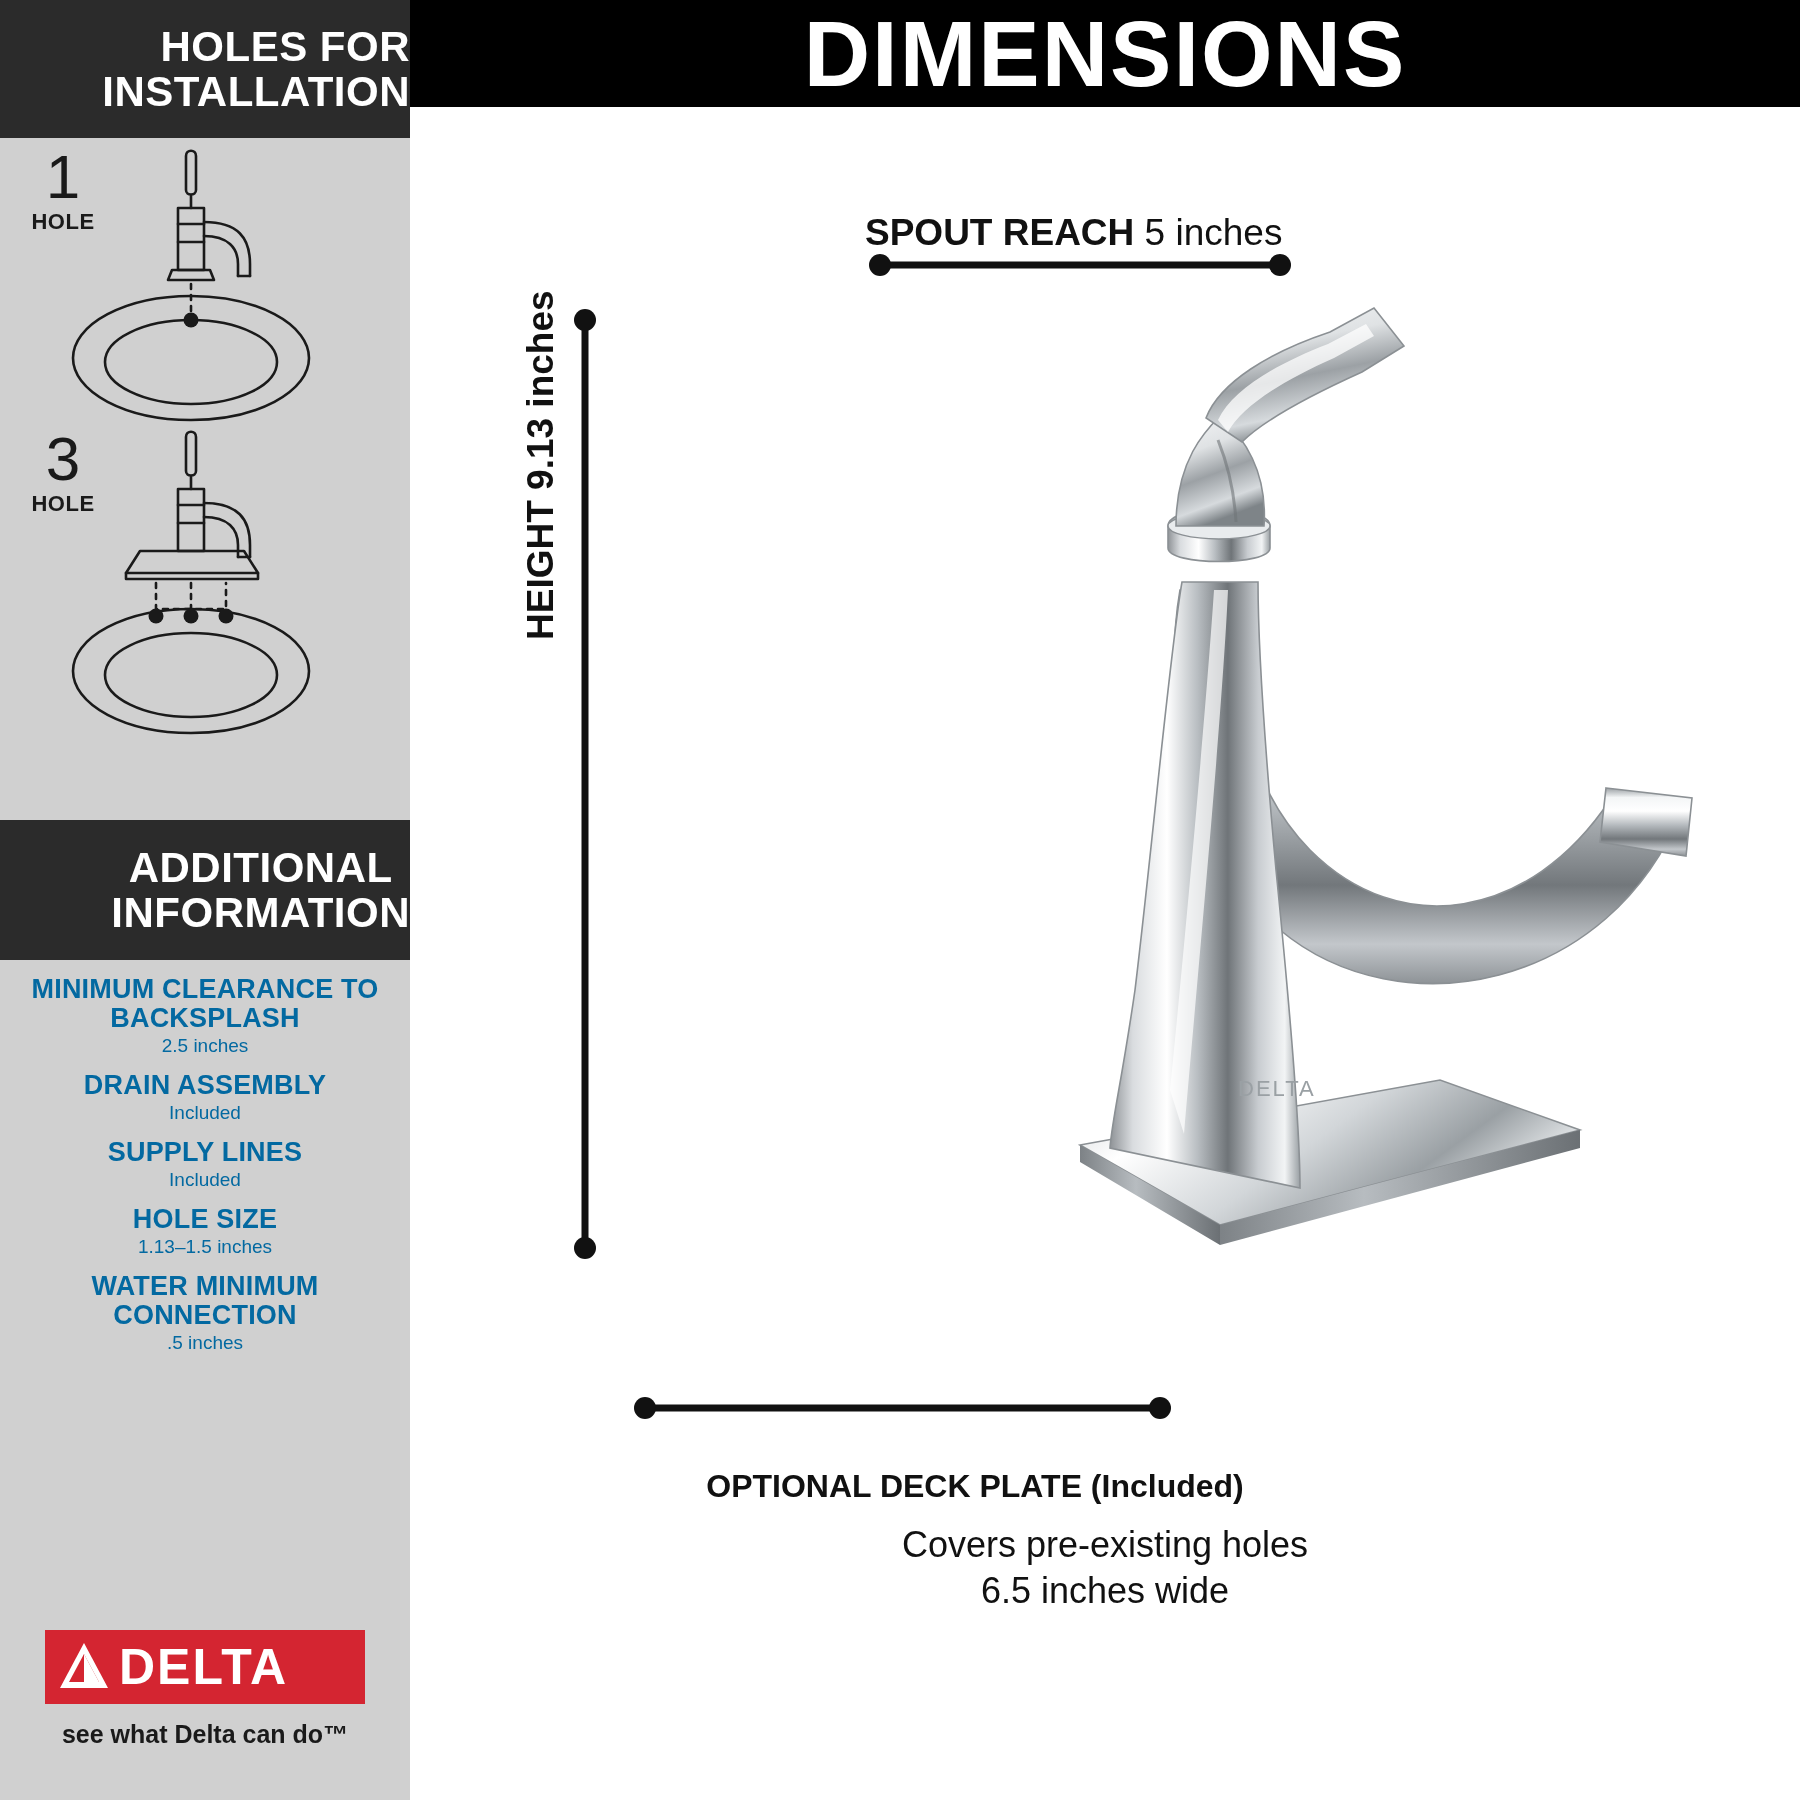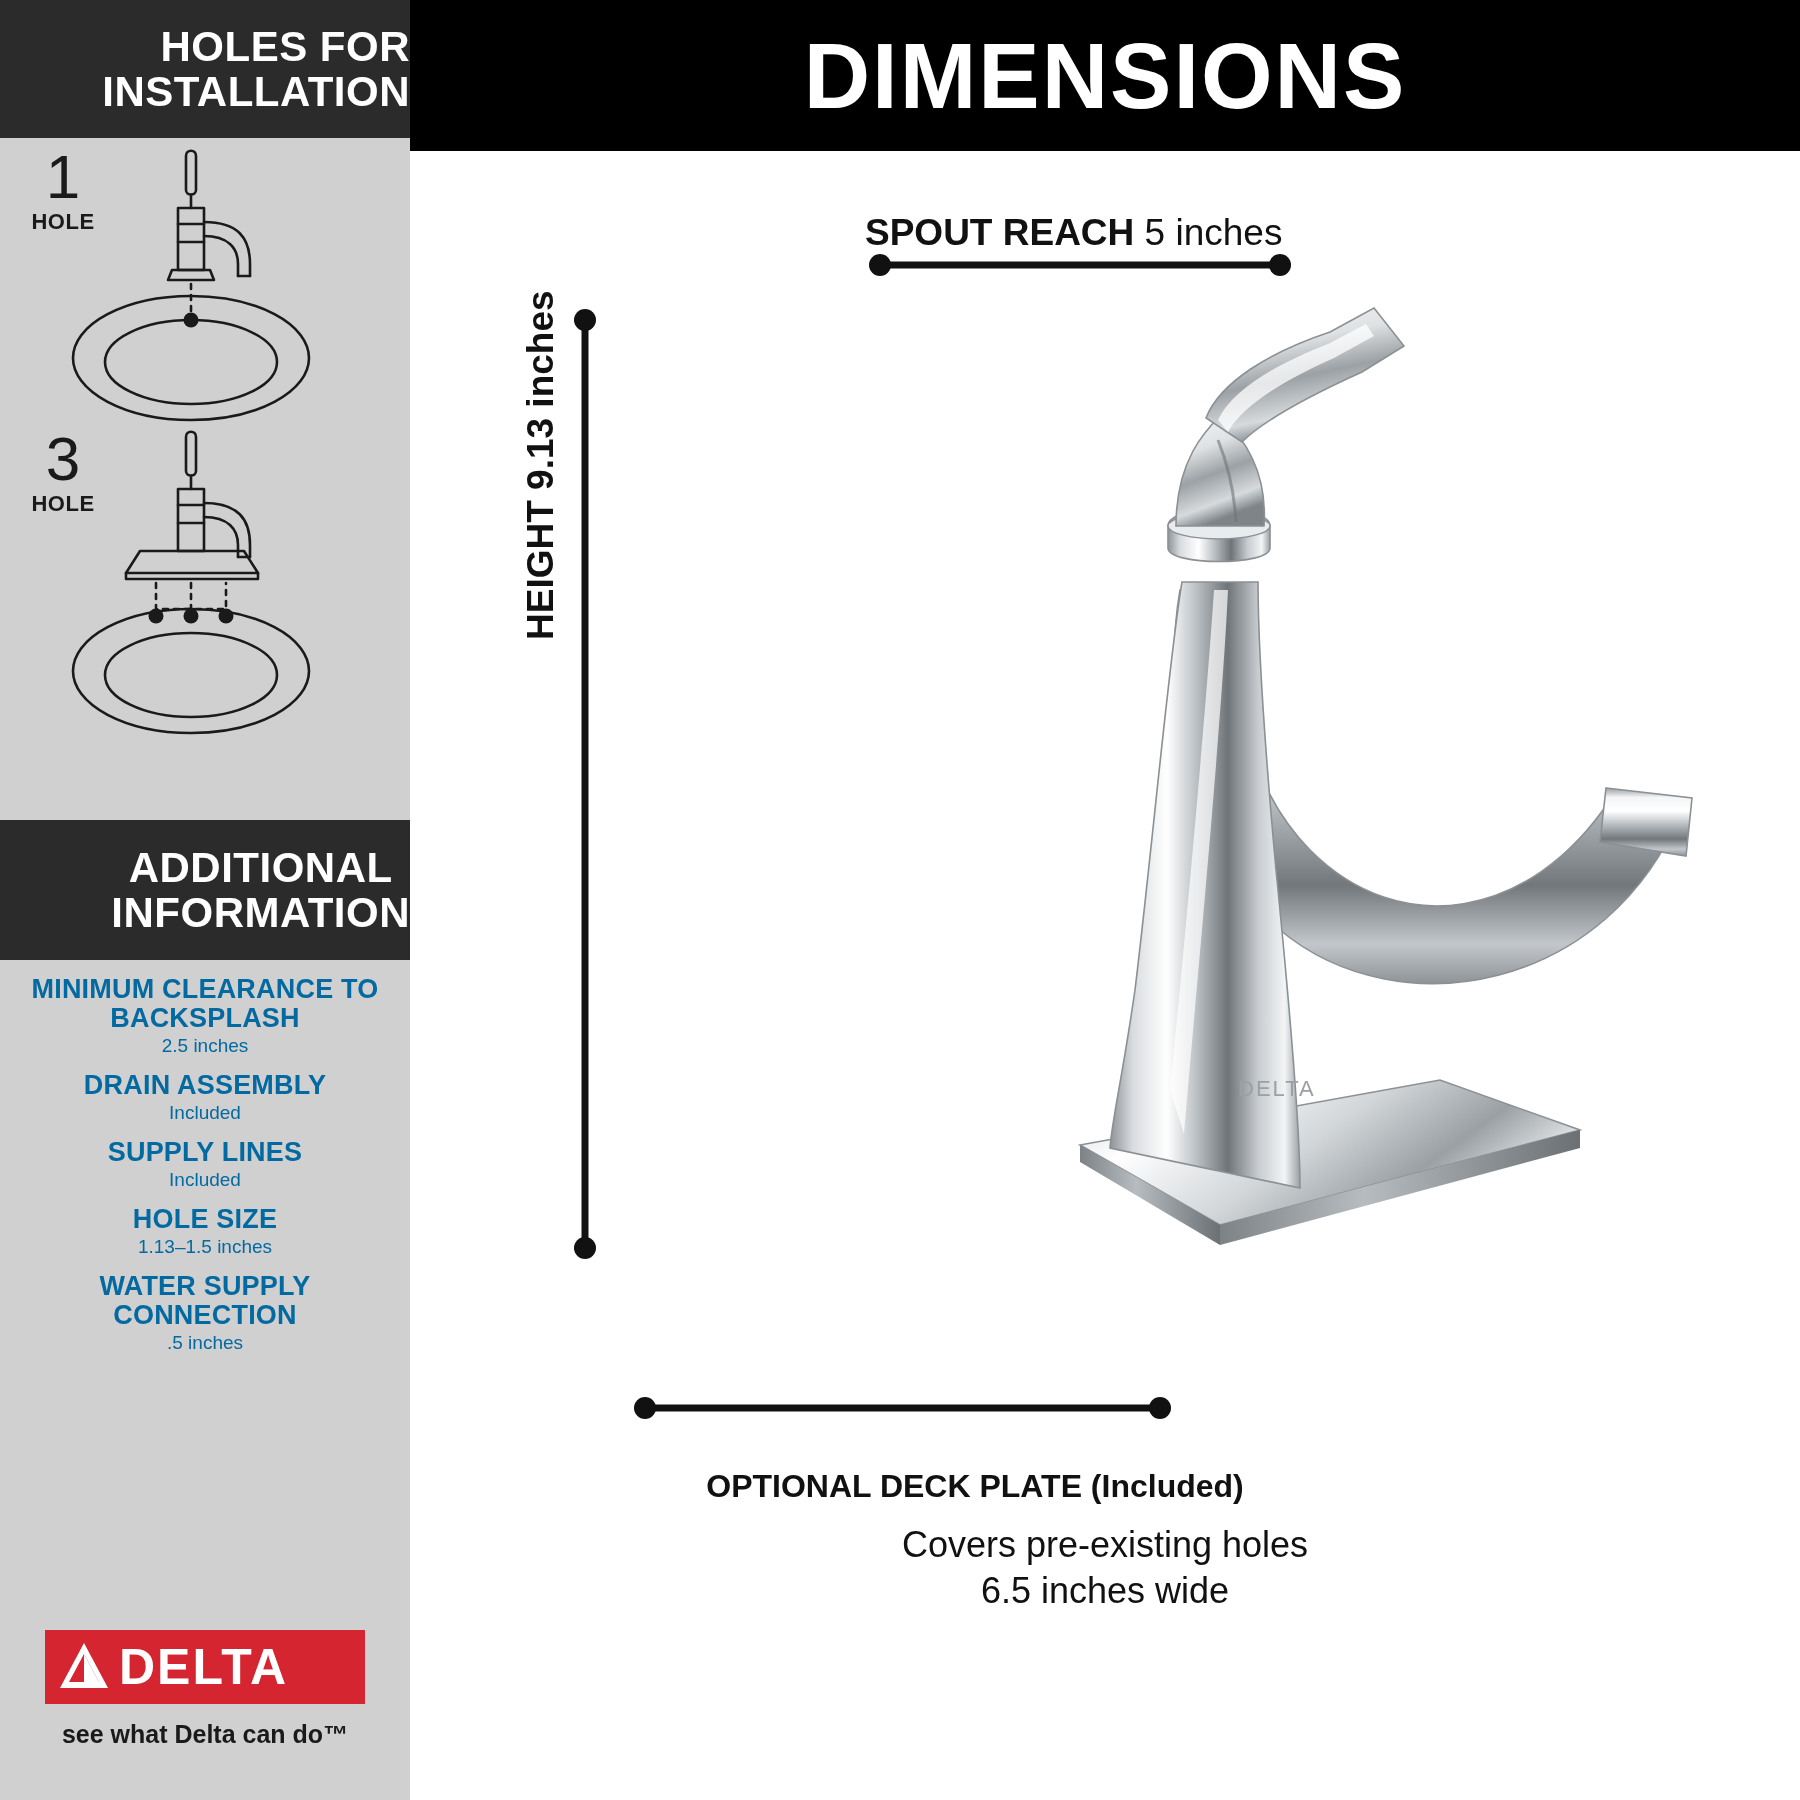--- a/index.html
+++ b/index.html
@@ -159,21 +159,21 @@
     top: 0;
     width: 1390px;
     height: 1800px;
     background: #ffffff;
   }
   #main-header {
     position: absolute;
     left: 0;
     top: 0;
     width: 1390px;
-    height: 151px;
+    height: 107px;
     background: #000000;
     color: #ffffff;
     display: flex;
     align-items: center;
     justify-content: center;
   }
   #main-title {
     font-size: 92px;
     font-weight: bold;
     letter-spacing: 2px;
@@ -338,21 +338,21 @@
         <div class="info-value">Included</div>
       </div>
 
 
       <div class="info-item">
         <div class="info-label">HOLE SIZE</div>
         <div class="info-value">1.13–1.5 inches</div>
       </div>
 
       <div class="info-item">
-        <div class="info-label">WATER SUPPLY CONNECTION</div>
+        <div class="info-label">WATER MINIMUM CONNECTION</div>
         <div class="info-value">.5 inches</div>
       </div>
 
     </div>
 
     <div id="delta-logo-wrap">
       <div id="delta-logo">
         <svg class="mark" viewBox="0 0 54 54">
           <path d="M27 3 L51 48 L3 48 Z" fill="#ffffff"></path>
           <path d="M27 14 L42 42 L12 42 Z" fill="#d42531"></path>

